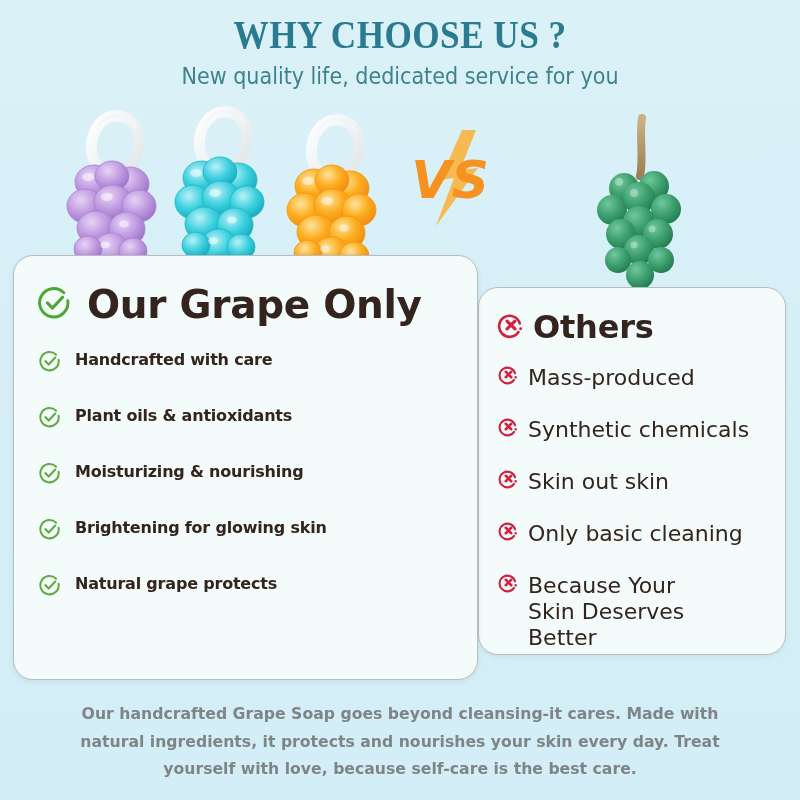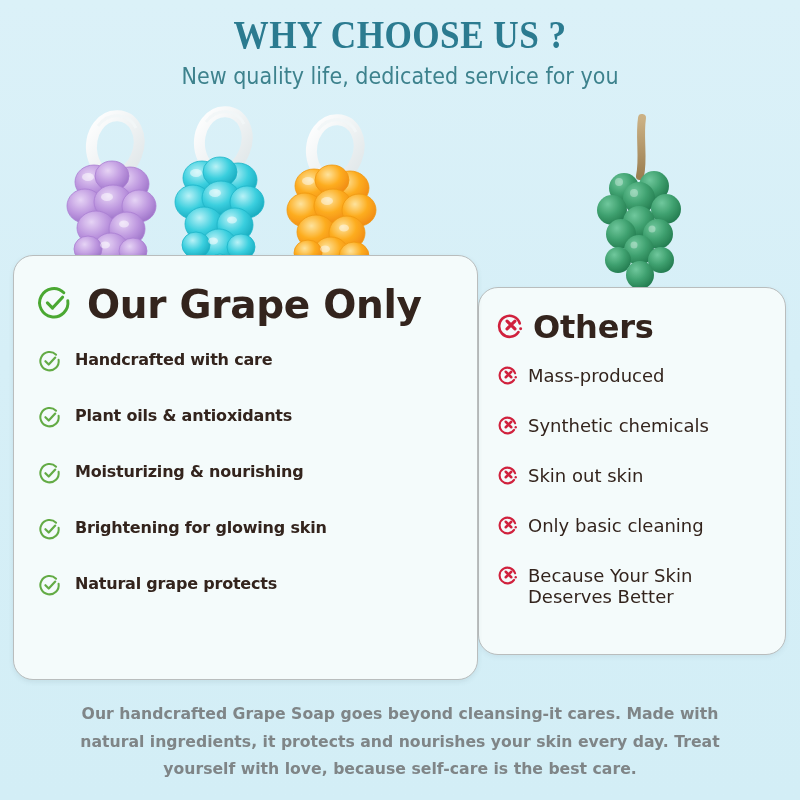--- a/index.html
+++ b/index.html
@@ -156,21 +156,21 @@
   }
   .card-ours .bullet-text {
     font-weight: bold;
     font-size: 16px;
     margin-left: 13px;
     margin-top: 1px;
     letter-spacing: -0.2px;
   }
   .card-others .bullet-text {
     font-weight: 400;
-    font-size: 18px;
+    font-size: 22px;
     margin-left: 9px;
     margin-top: 1px;
     line-height: 1.18;
   }
 
   .icon { flex: 0 0 auto; display: block; }
 
   
   .footer {
     position: absolute;
@@ -336,20 +336,26 @@
         <g fill="#ffffff" opacity="0.32">
           <circle cx="29" cy="72" r="4"></circle>
           <circle cx="44" cy="83" r="4"></circle>
           <circle cx="62" cy="119" r="3.5"></circle>
           <circle cx="44" cy="135" r="3.5"></circle>
         </g>
       </svg>
     </div>
   </div>
 
+  <div class="vs-wrap">
+    <svg viewBox="0 0 100 100" width="100" height="100">
+      <polygon points="62,2 40,52 54,50 36,98 78,40 60,42 76,2" fill="#f9b548" opacity="0.95"></polygon>
+      <text x="50" y="70" text-anchor="middle" font-family="DejaVu Sans, Liberation Sans, sans-serif" font-size="52" font-weight="bold" font-style="italic" fill="#f59220">VS</text>
+    </svg>
+  </div>
 
   <div class="card card-others">
     <div class="card-head">
       <span class="icon">
         <svg viewBox="0 0 32 32" width="28" height="28">
           <path d="M24.5 24.1 A12 12 0 1 1 26 14.2" fill="none" stroke="#d0213d" stroke-width="3" stroke-linecap="round"></path>
           <path d="M11.5 11.5 L20.5 20.5 M20.5 11.5 L11.5 20.5" stroke="#d0213d" stroke-width="3.6" stroke-linecap="round"></path>
           <circle cx="27" cy="20.2" r="1.7" fill="#d0213d"></circle>
         </svg>
       </span>

